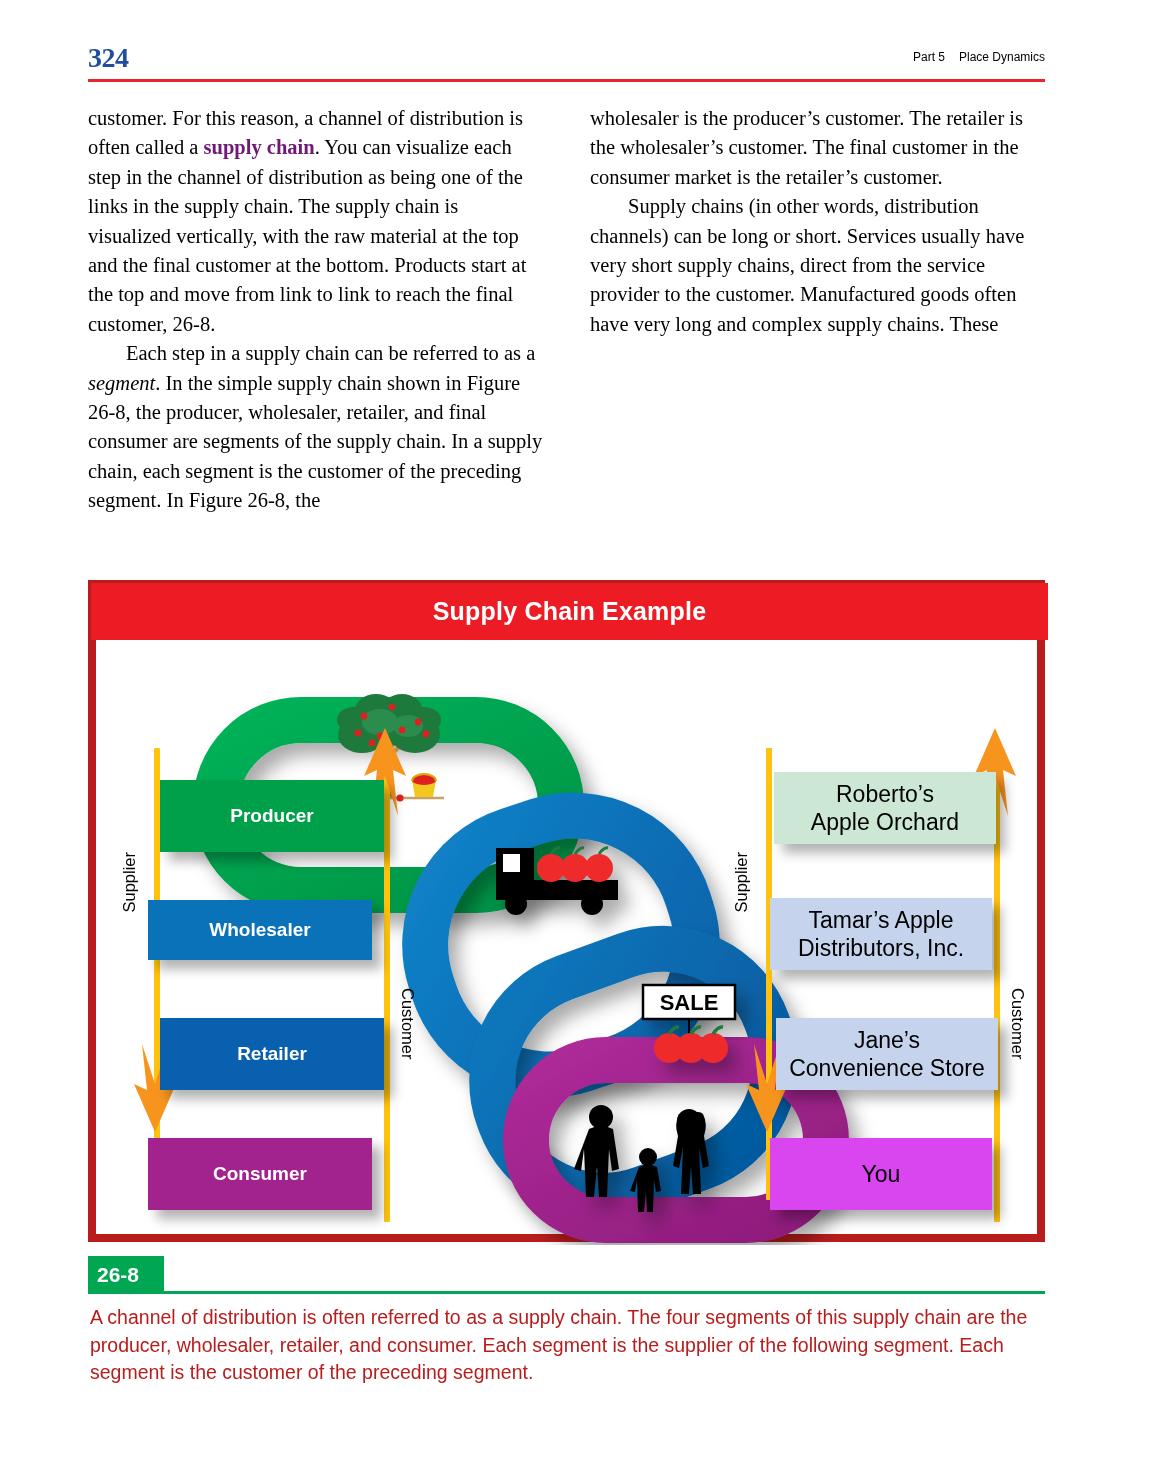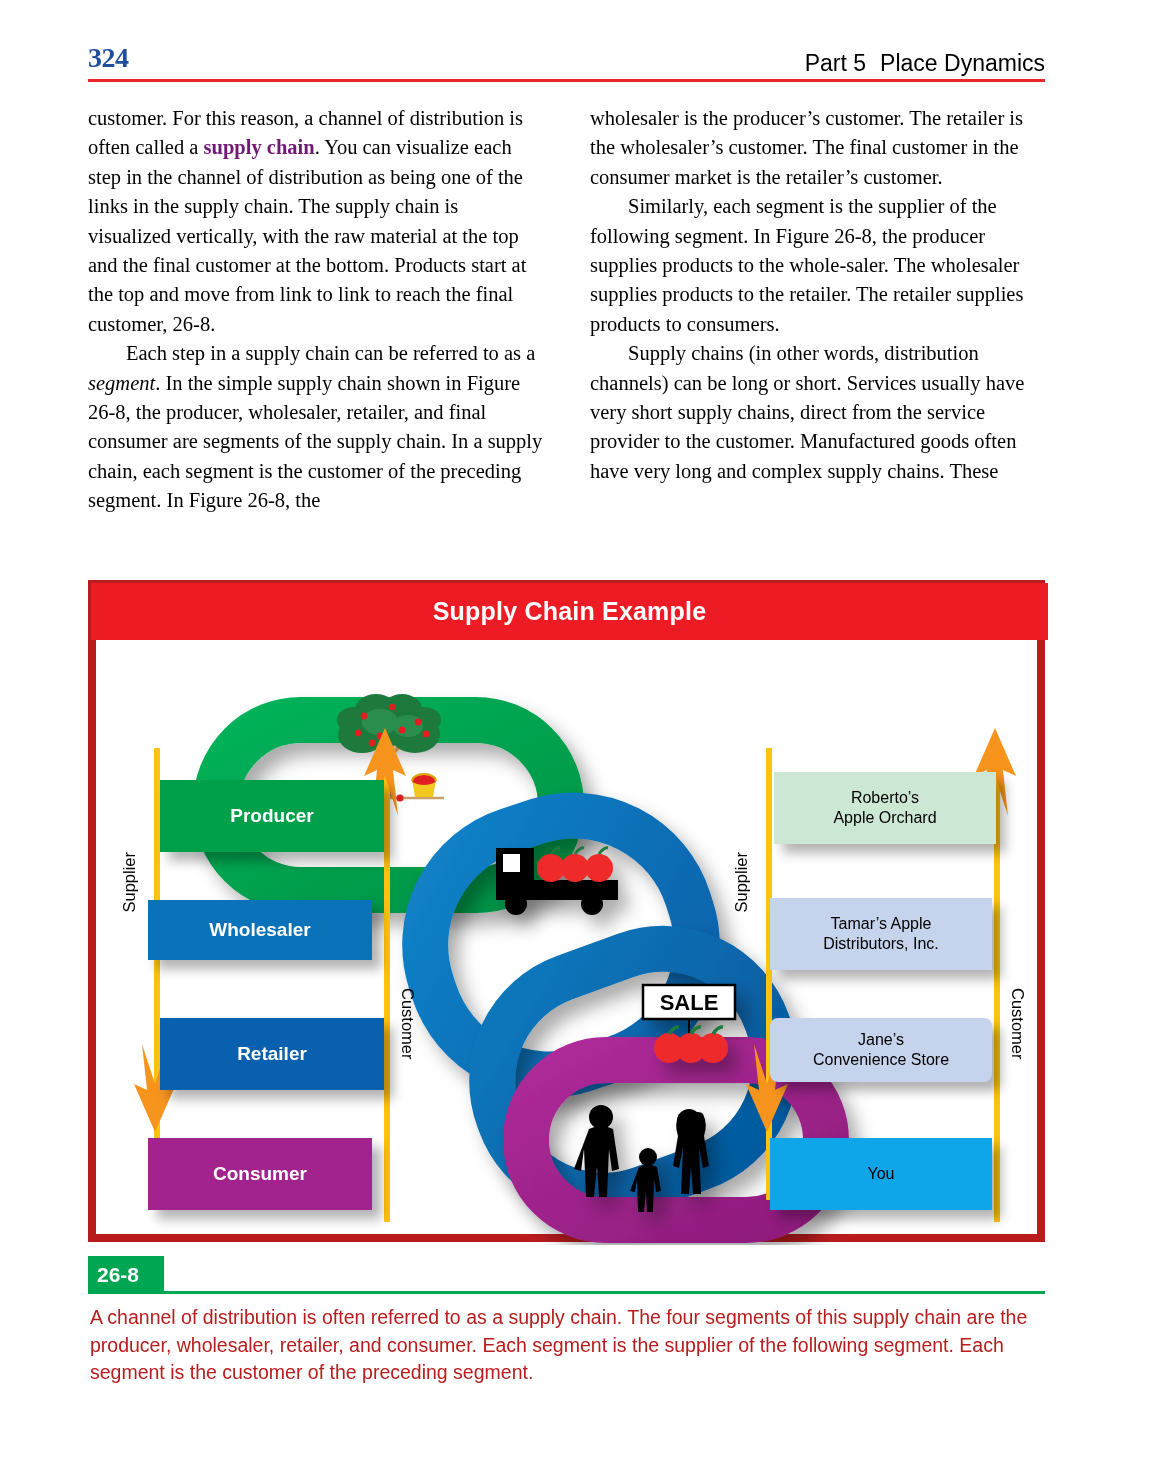--- a/index.html
+++ b/index.html
@@ -4,21 +4,21 @@
 <style>
   html,body{margin:0;padding:0;background:#fff;}
   body{width:1156px;height:1479px;position:relative;
        font-family:"Liberation Serif", serif;color:#000;}
 
   
   .page-header{position:absolute;left:88px;top:42px;width:957px;height:40px;}
   .folio{position:absolute;left:0;top:0;font-family:"Liberation Serif",serif;
          font-weight:bold;font-size:28px;color:#1F4E9C;letter-spacing:-0.5px;}
   .running-head{position:absolute;right:0;top:8px;font-family:"Liberation Sans",sans-serif;
-                font-size:23px;color:#000;white-space:nowrap;}
+                font-size:12px;color:#000;white-space:nowrap;}
   .running-head .part{margin-right:14px;}
   .header-rule{position:absolute;left:88px;top:79px;width:957px;height:3px;background:#E8252A;}
 
   
   .cols{position:absolute;left:88px;top:104px;width:957px;height:430px;}
   .col{position:absolute;top:0;width:455px;font-size:20.5px;line-height:29.4px;
        text-align:left;font-family:"Liberation Serif",serif;}
   .col.left{left:0;}
   .col.right{left:502px;}
   .col p{margin:0;}
@@ -47,21 +47,21 @@
   .axis-label{position:absolute;font-family:"Liberation Sans",sans-serif;font-size:16.5px;
               color:#000;white-space:nowrap;}
   .axis-label.supplier{writing-mode:vertical-rl;transform:rotate(180deg);}
   .axis-label.customer{writing-mode:vertical-rl;}
 
   .seg{position:absolute;box-sizing:border-box;display:flex;align-items:center;
        justify-content:center;text-align:center;
        box-shadow:9px 9px 11px rgba(0,0,0,0.30);}
   .seg .seg-text{font-family:"Liberation Sans",sans-serif;line-height:1.22;}
   .seg.dark .seg-text{color:#fff;font-weight:bold;font-size:19px;}
-  .seg.light .seg-text{color:#000;font-weight:normal;font-size:16px;}
+  .seg.light .seg-text{color:#000;font-weight:normal;font-size:23px;}
 
   
   .arrow{position:absolute;width:46px;height:92px;}
 
   
   .cap-wrap{position:absolute;left:88px;top:1256px;width:957px;}
   .cap-num-box{position:absolute;left:0;top:0;width:76px;height:38px;background:#00A651;
                display:flex;align-items:center;padding-left:9px;box-sizing:border-box;}
   .cap-num{font-family:"Liberation Sans",sans-serif;font-weight:bold;font-size:21px;color:#fff;}
   .cap-rule{position:absolute;left:76px;top:35px;width:881px;height:3px;background:#00A651;}
@@ -79,21 +79,20 @@
 </div>
 <div class="header-rule"></div>
 
 <div class="cols">
   <div class="col left" id="col-left">
       <p><span>customer. For this reason, a channel of distribution is often called a </span><span class="kw">supply chain</span><span>. You can visualize each step in the channel of distribution as being one of the links in the supply chain. The supply chain is visualized vertically, with the raw material at the top and the final customer at the bottom. Products start at the top and move from link to link to reach the final customer, 26-8.</span></p>
       <p class="indent"><span>Each step in a supply chain can be referred to as a </span><span class="it">segment</span><span>. In the simple supply chain shown in Figure 26-8, the producer, wholesaler, retailer, and final consumer are segments of the supply chain. In a supply chain, each segment is the customer of the preceding segment. In Figure 26-8, the</span></p>
     </div>
   <div class="col right" id="col-right">
       <p><span>wholesaler is the producer’s customer. The retailer is the wholesaler’s customer. The final customer in the consumer market is the retailer’s customer.</span></p>
-      <p class="indent"><span>Similarly, each segment is the supplier of the following segment. In Figure 26-8, the producer supplies products to the whole-saler. The wholesaler supplies products to the retailer. The retailer supplies products to consumers.</span></p>
       <p class="indent"><span>Supply chains (in other words, distribution channels) can be long or short. Services usually have very short supply chains, direct from the service provider to the customer. Manufactured goods often have very long and complex supply chains. These</span></p>
     </div>
 </div>
 
 <div class="figure">
 
   <div class="fig-title-bar">
     <div class="fig-title">Supply Chain Example</div>
   </div>
 
@@ -276,28 +275,28 @@
         </span>
       </div>
 
       <div class="seg light" style="left:44px; top:258px; width:222px; height:72px; background:#C5D3EC;">
         <span class="seg-text">
           <span>Tamar’s Apple</span><br>
           <span>Distributors, Inc.</span>
         </span>
       </div>
 
-      <div class="seg light" style="left:44px; top:378px; width:222px; height:64px; background:#C5D3EC;border-radius:8px;">
+      <div class="seg light" style="left:50px; top:378px; width:222px; height:72px; background:#C5D3EC;">
         <span class="seg-text">
           <span>Jane’s</span><br>
           <span>Convenience Store</span>
         </span>
       </div>
 
-      <div class="seg light" style="left:44px; top:498px; width:222px; height:72px; background:#0ea5e9;">
+      <div class="seg light" style="left:44px; top:498px; width:222px; height:72px; background:#d946ef;">
         <span class="seg-text">You</span>
       </div>
     </div>
 
   </div>
 </div>
 
 <div class="cap-wrap">
   <div class="cap-num-box">
     <span class="cap-num">26-8</span>

